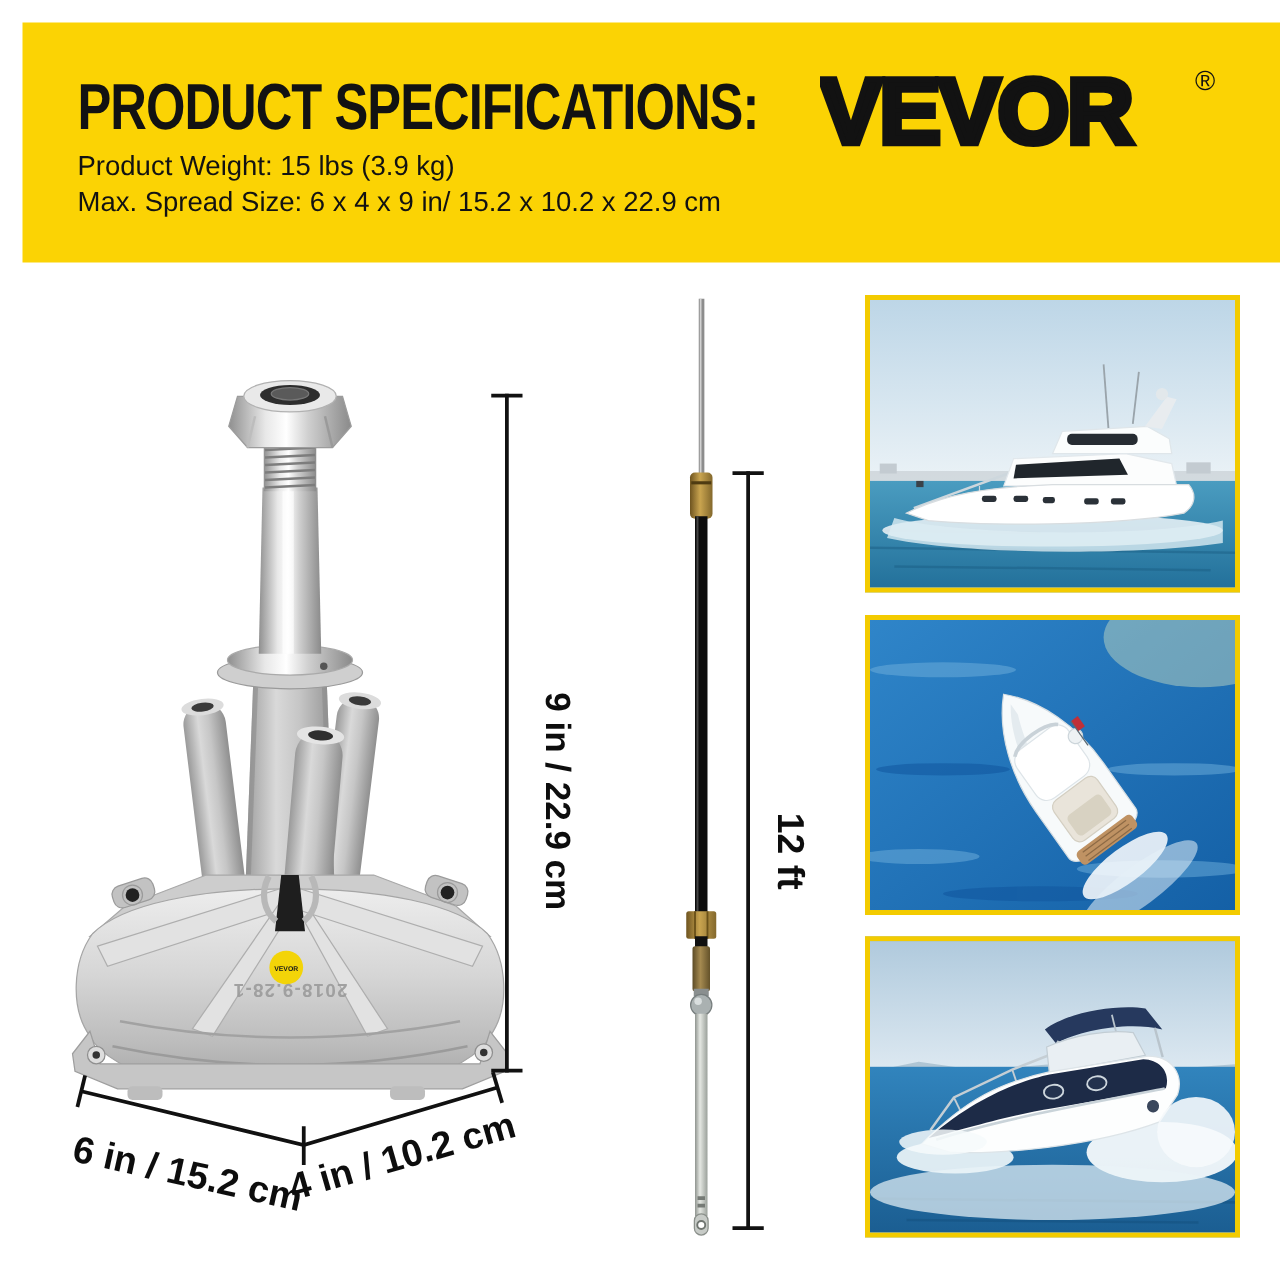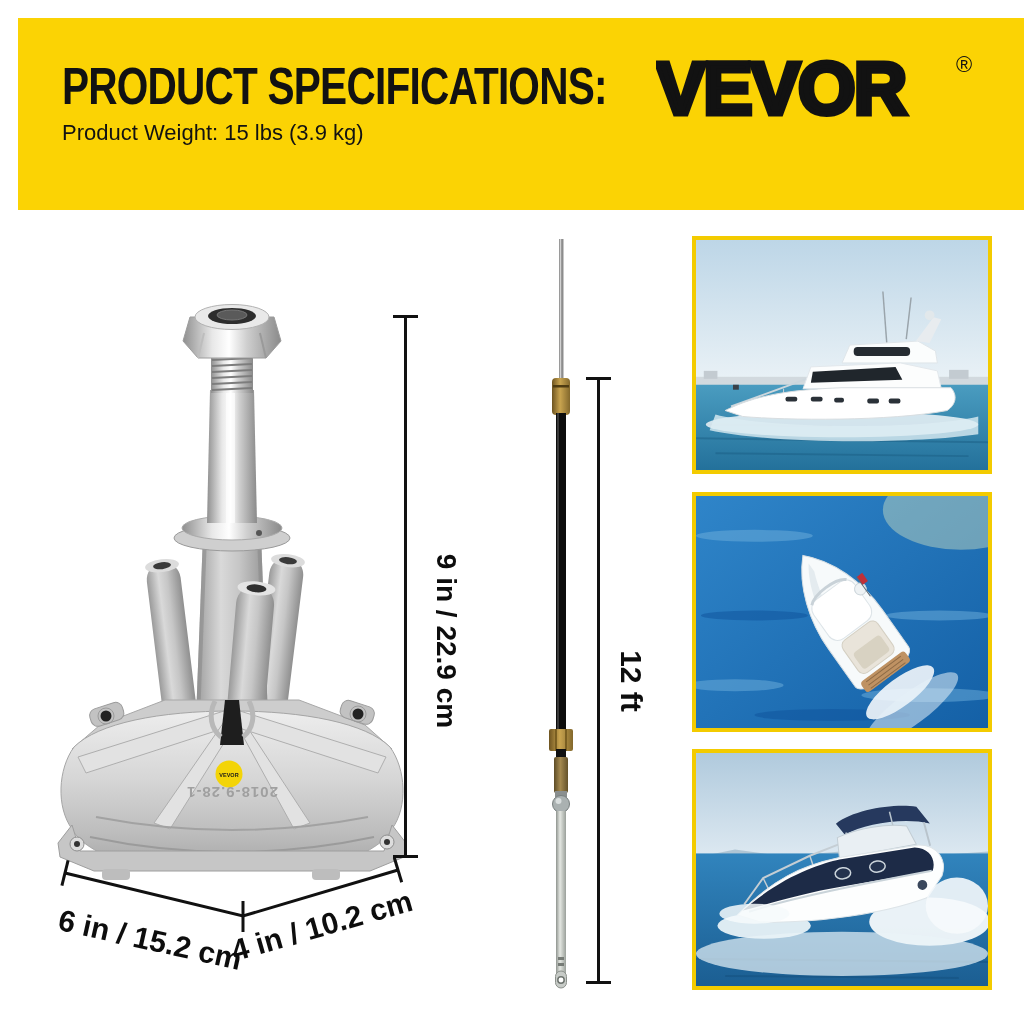--- a/index.html
+++ b/index.html
@@ -25,20 +25,21 @@
   .fig{position:absolute;}
 </style>
 </head>
 <body>
 
 <div class="canvas">
 
   <div class="banner">
     <div class="banner-title">PRODUCT SPECIFICATIONS:</div>
     <div class="banner-line1">Product Weight: 15 lbs (3.9 kg)</div>
+    <div class="banner-line2">Max. Spread Size: 6 x 4 x 9 in/ 15.2 x 10.2 x 22.9 cm</div>
     <svg class="brand-svg" width="330" height="86" viewBox="0 0 330 86">
       <text x="0" y="66" font-family="Liberation Sans, sans-serif" font-size="74" font-weight="bold" letter-spacing="-2" fill="#121212" stroke="#121212" stroke-width="5">VEVOR</text>
       <text x="300" y="24" font-size="22" fill="#121212">®</text>
     </svg>
   </div>
 
   <svg class="fig" style="left:40px;top:295px;" width="380" height="590" viewBox="0 0 380 590">
     <defs>
       <linearGradient id="gradV" x1="0" y1="0" x2="1" y2="0">
         <stop offset="0" stop-color="#8f8f8f"></stop>

